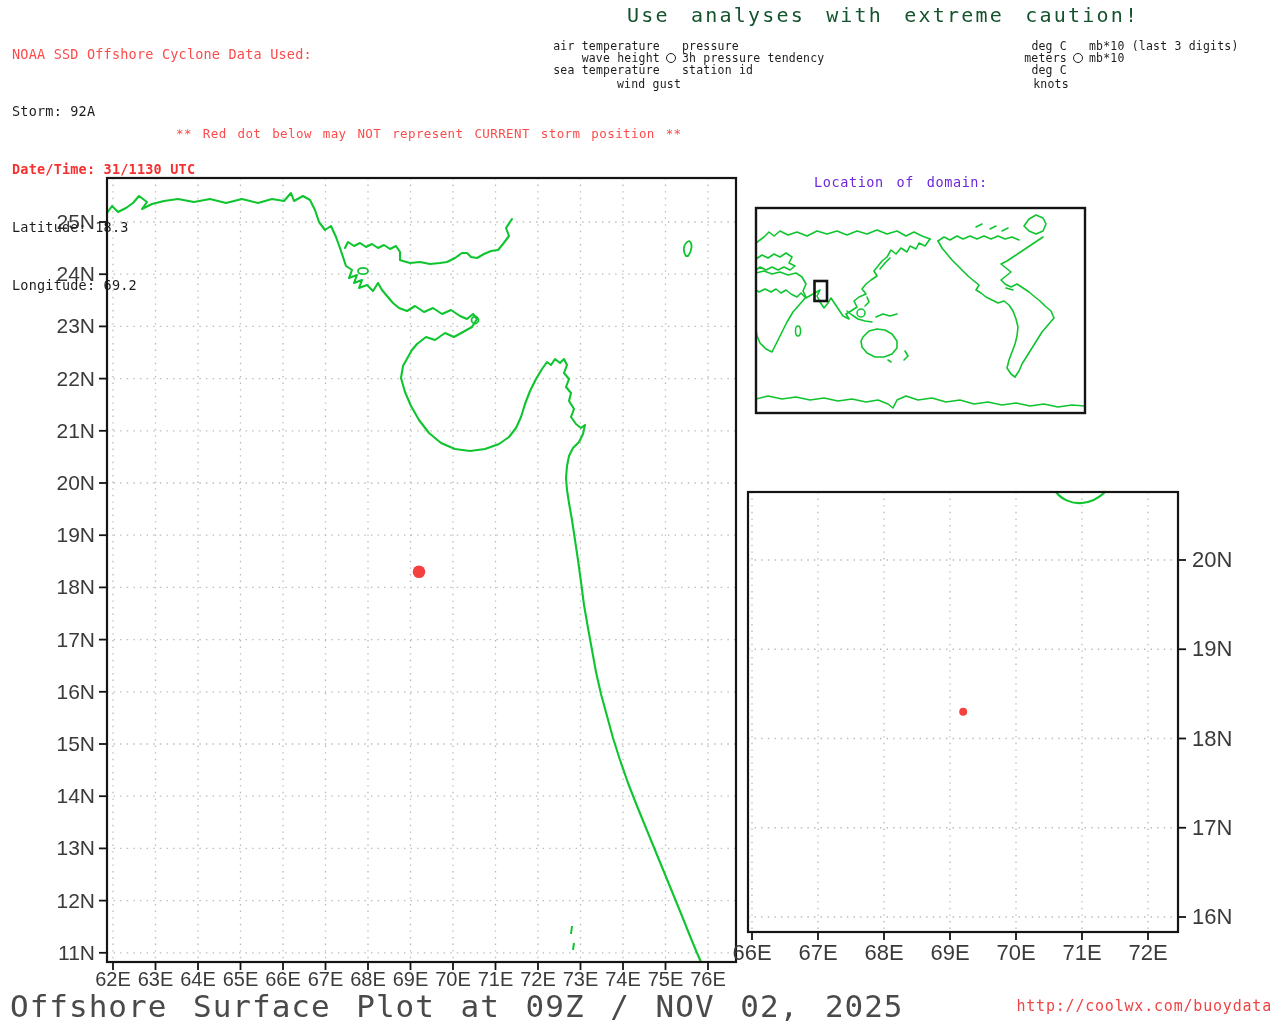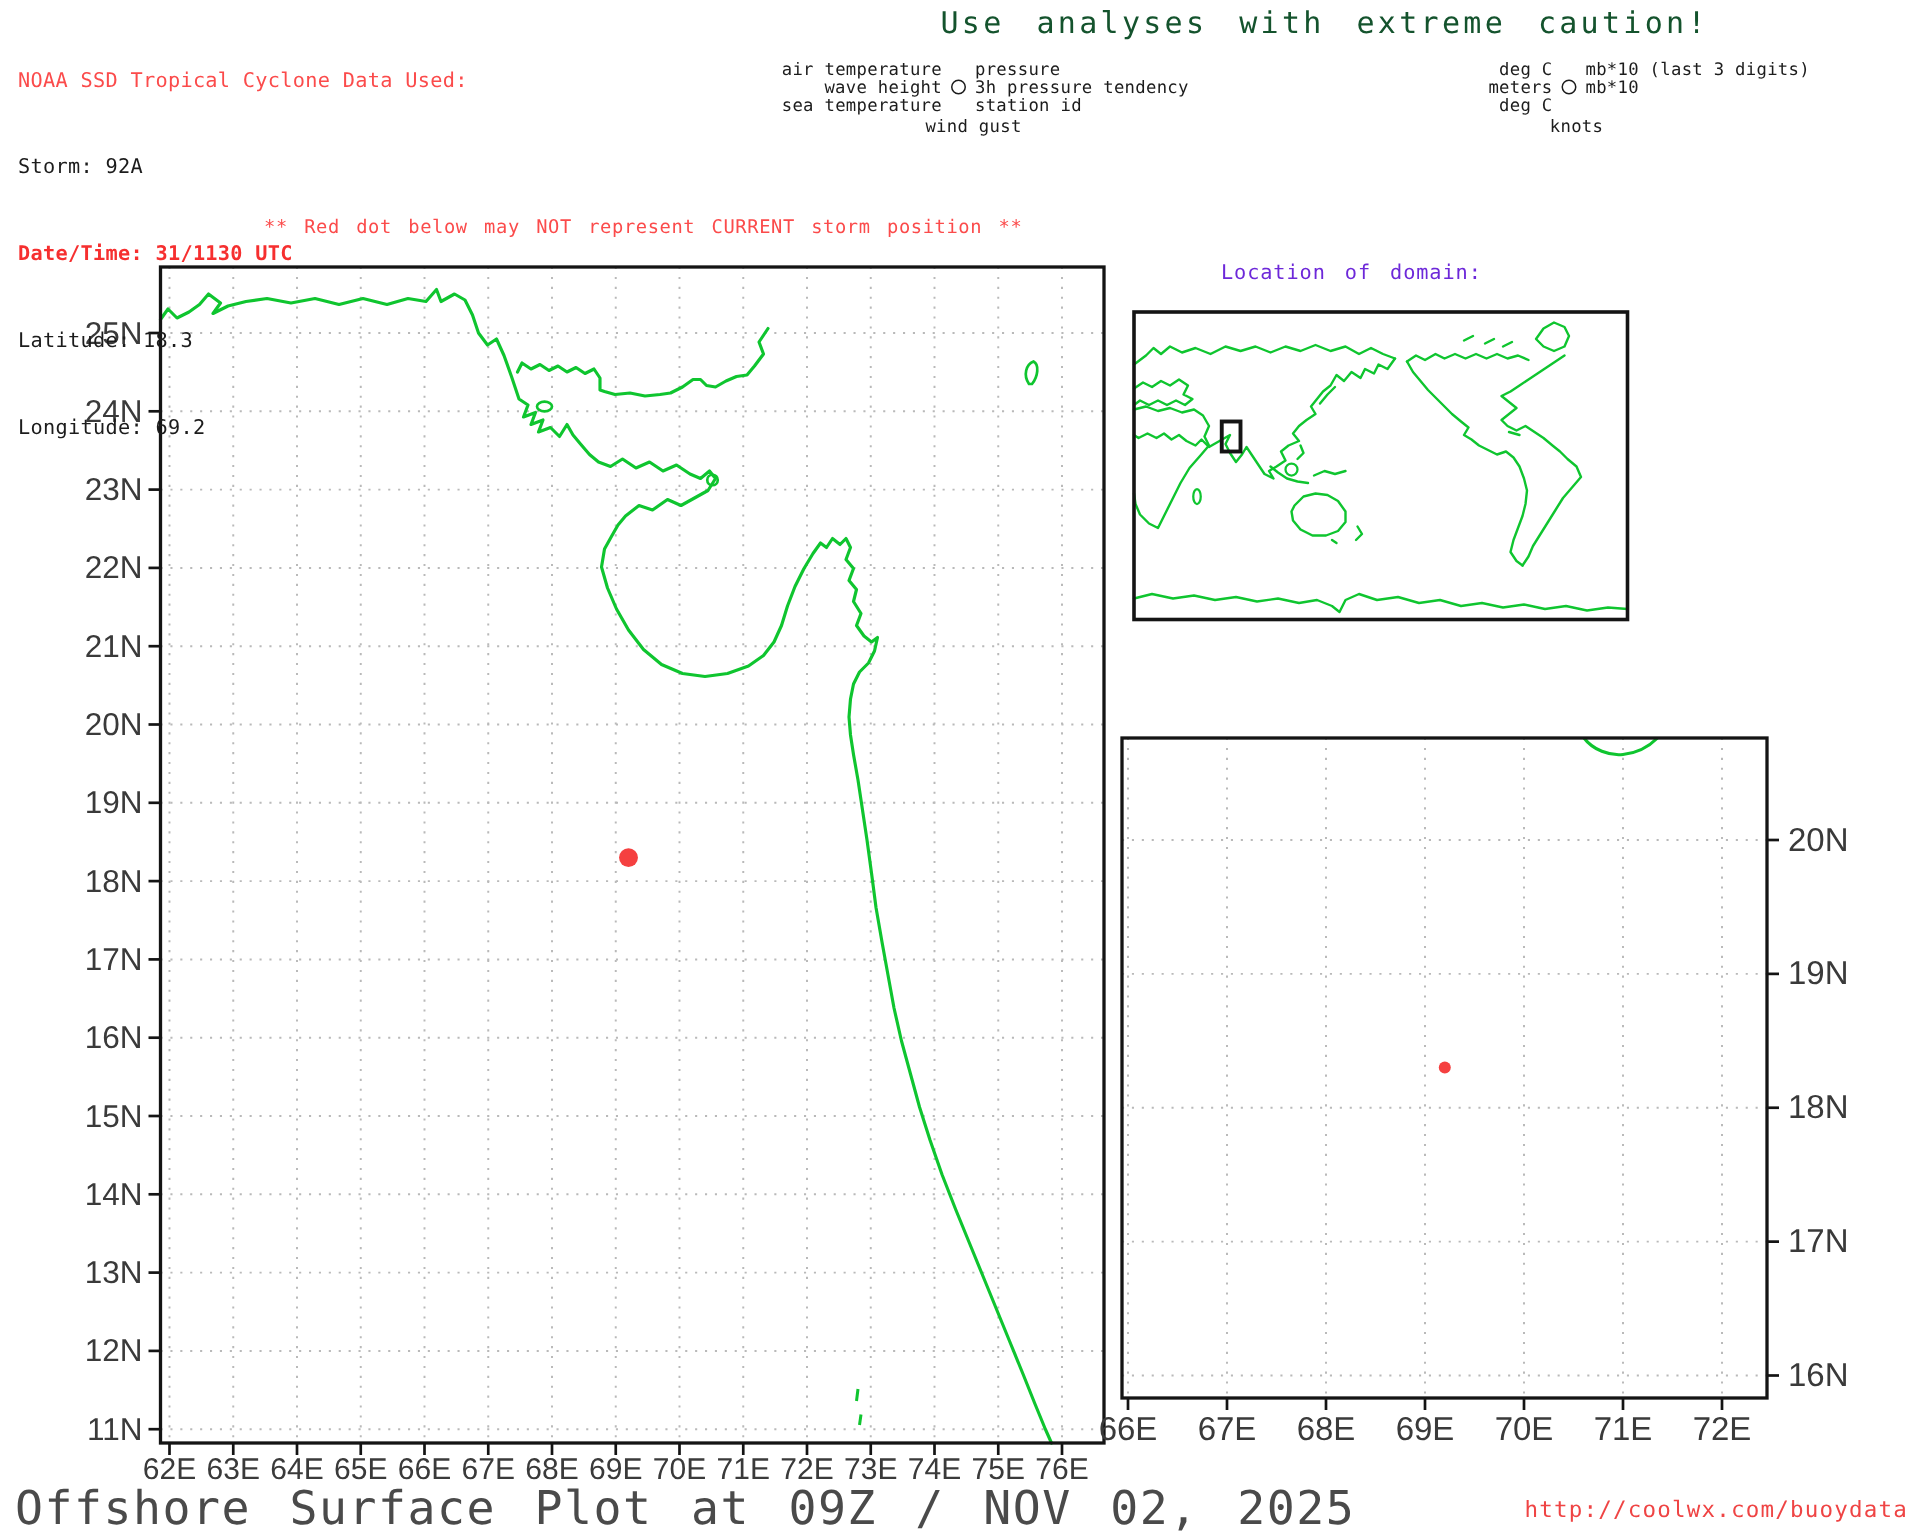--- a/index.html
+++ b/index.html
@@ -10,24 +10,24 @@
   .abs{position:absolute;}
   #plot-svg{position:absolute;left:0;top:0;}
   
   .info-block{left:12px;top:6px;font-size:13.5px;line-height:19.3px;letter-spacing:.2px;white-space:pre;}
   .red{color:#fb4b4b;}
   .red-bold{color:#f62f2f;font-weight:bold;}
   .blk{color:#1c1c1c;}
   
   .caution{left:627px;top:3px;font-size:20px;letter-spacing:2.2px;word-spacing:7px;color:#14532d;white-space:pre;}
   
-  .warning{left:176px;top:143px;font-size:12.5px;letter-spacing:.4px;word-spacing:3px;color:#fb4b4b;white-space:pre;}
+  .warning{left:176px;top:126px;font-size:12.5px;letter-spacing:.4px;word-spacing:3px;color:#fb4b4b;white-space:pre;}
   
   .legend{position:absolute;font-size:11.5px;letter-spacing:.2px;color:#1c1c1c;}
-  .lrow{display:flex;align-items:center;height:12.2px;}
+  .lrow{display:flex;align-items:center;height:12.2px;margin-left:32px;}
   .lleft{width:108px;text-align:right;white-space:pre;}
   .units .lleft{width:50px;}
   .lmid{width:22px;display:flex;justify-content:center;align-items:center;}
   .lright{text-align:left;white-space:pre;}
   .circle-glyph{width:10px;height:10px;border:1.6px solid #1c1c1c;border-radius:50%;box-sizing:border-box;}
   .lbottom{position:relative;height:12.2px;}
   .lbottom span{position:absolute;transform:translateX(-50%);white-space:pre;}
   
   .domain-title{left:814px;top:174px;font-size:13.5px;letter-spacing:.6px;word-spacing:4px;color:#6d28d9;white-space:pre;}
   
@@ -192,21 +192,21 @@
     <path d="M990,229 L996,226 M1002,231 L1008,228 M976,227 L982,224" fill="none" stroke="#0fc52f" stroke-width="1.6" stroke-linejoin="round" stroke-linecap="round"></path>
     <path d="M1006,288 L1013,290" fill="none" stroke="#0fc52f" stroke-width="1.6" stroke-linejoin="round" stroke-linecap="round"></path>
     <path d="M756,399 L768,396 782,399 796,397 810,400 824,398 838,401 852,399 866,402 878,400 888,404 893,408 897,400 906,396 918,400 932,398 946,402 960,400 974,404 988,402 1002,405 1016,403 1030,406 1044,404 1058,407 1072,405 1085,406" fill="none" stroke="#0fc52f" stroke-width="1.6" stroke-linejoin="round" stroke-linecap="round"></path>
     <ellipse cx="798" cy="331" rx="2.5" ry="5" fill="none" stroke="#0fc52f" stroke-width="1.5"></ellipse>
     <ellipse cx="861" cy="313" rx="4" ry="4" fill="none" stroke="#0fc52f" stroke-width="1.5"></ellipse>
     <rect x="756" y="208" width="329" height="205" fill="none" stroke="#141414" stroke-width="2.4"></rect>
     <rect x="814.5" y="281" width="12.5" height="20" fill="none" stroke="#141414" stroke-width="2.6"></rect>
   </svg>
 
 <div class="abs info-block">
-  <div class="red">NOAA SSD Tropical Cyclone Data Used:</div>
+  <div class="red">NOAA SSD Offshore Cyclone Data Used:</div>
   <div class="blk">Storm: 92A</div>
   <div class="red-bold">Date/Time: 31/1130 UTC</div>
   <div class="blk">Latitude: 18.3</div>
   <div class="blk">Longitude: 69.2</div>
 </div>
 
 <div class="abs caution">Use analyses with extreme caution!</div>
 
 <div class="legend station" style="left:520px;top:40px;" id="station-legend">
     <div class="lrow">

